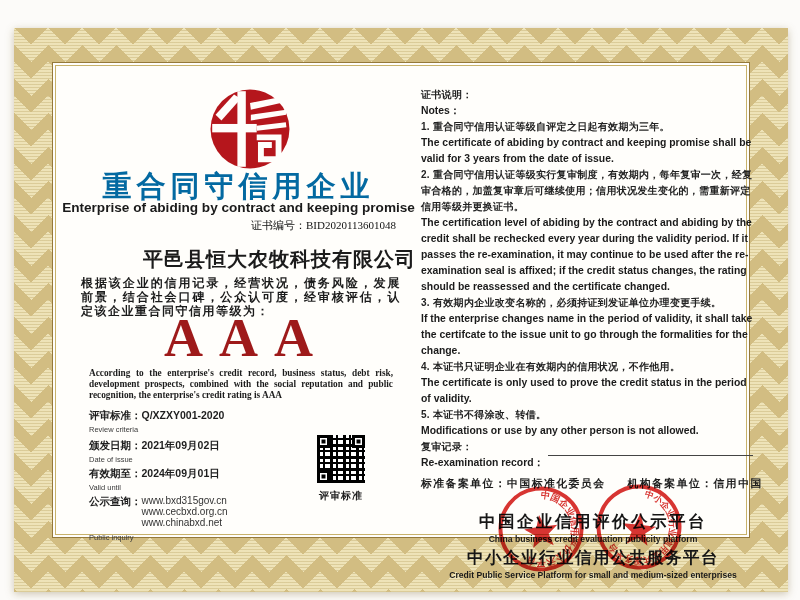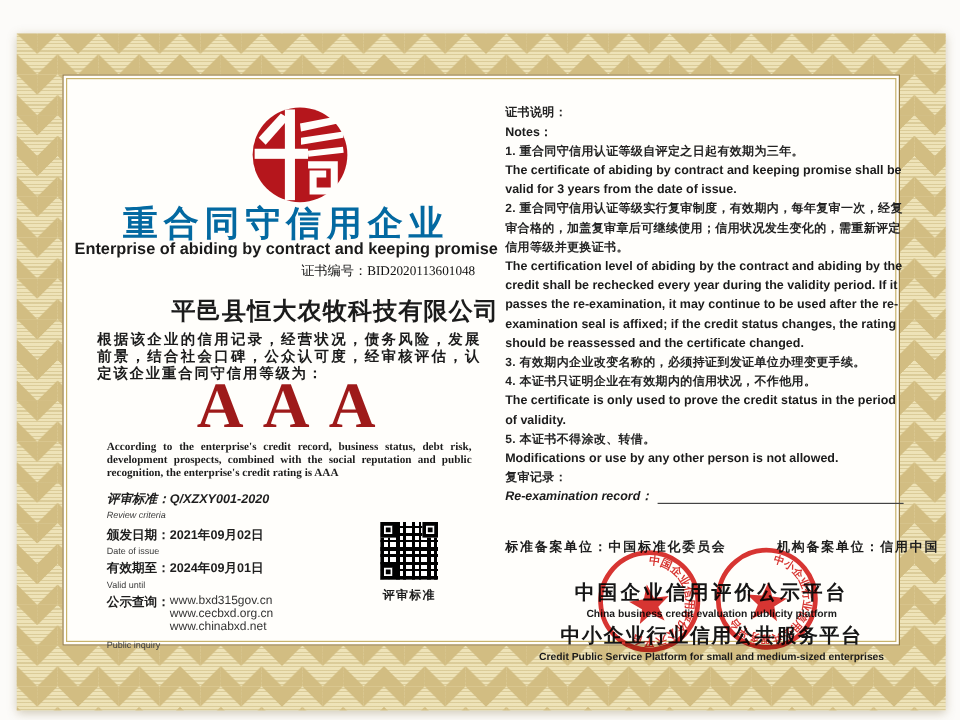--- a/index.html
+++ b/index.html
@@ -62,21 +62,21 @@
     position:absolute; top:244px; width:100%; text-align:center;
     font-family:"Liberation Serif", serif;
     font-size:54px; font-weight:bold; letter-spacing:16px; padding-left:16px;
   }
   .statement-en {
     position:absolute; top:305px; left:28px; width:304px;
     font-family:"Liberation Serif", serif;
     font-size:9.3px; font-weight:bold; line-height:11px; text-align:justify; color:#1c1c1c;
   }
   .field { position:absolute; left:28px; }
-  .f-review { top:346px;font-style:italic; } .f-issue { top:376px; } .f-valid { top:404px; } .f-inquiry { top:432px; }
+  .f-review { top:346px; } .f-issue { top:376px; } .f-valid { top:404px; } .f-inquiry { top:432px; }
   .field .frow { font-size:10.5px; font-weight:bold; color:#1d1d1d; }
   .field .fsub { font-size:7.5px; color:#3a3a3a; margin-top:2px; }
   .sites { display:inline-block; vertical-align:top; }
   .sites div { font-size:10px; font-weight:normal; color:#333; line-height:11px; }
   .f-inquiry .fsub { margin-top:5px; }
   .qrblock { position:absolute; left:250px; top:372px; width:60px; text-align:center; }
   .qr {
     position:relative; width:48px; height:48px; margin:0 auto;
     background:
       repeating-linear-gradient(90deg, #000 0 3px, transparent 3px 6px, #000 6px 8px, transparent 8px 13px),
@@ -87,24 +87,24 @@
     border:3px solid #000;
     box-shadow: inset 0 0 0 1.5px #fff, inset 0 0 0 6px #000;
   }
   .fnd.tl { left:0; top:0; } .fnd.tr { right:0; top:0; } .fnd.bl { left:0; bottom:0; }
   .qr-label { font-size:10px; font-weight:bold; margin-top:6px; color:#1d1d1d; letter-spacing:1px;}
   
   .rightcol { position:absolute; left:368px; top:24px; width:332px; }
   .note-cn  { font-size:10px; font-weight:bold; color:#232323; line-height:16px; letter-spacing:.3px;}
   .note-en  { font-size:10.4px; font-weight:bold; color:#1b1b1b; line-height:16px; }
   .rexline  { flex:1; border-bottom:1.3px solid #444; margin-left:4px; margin-bottom:3px;}
-  .reexam-row { display:flex; align-items:flex-end;font-style:italic; }
+  .reexam-row { display:flex; align-items:flex-start; }
   .filing {
-    margin-top:26px; font-size:10.8px; font-weight:bold; letter-spacing:1.5px;
-    color:#1d1d1d; display:flex; white-space:nowrap;gap:20px;
+    margin-top:6px; font-size:10.8px; font-weight:bold; letter-spacing:1.5px;
+    color:#1d1d1d; display:flex; white-space:nowrap;
   }
   .filing span + span { margin-left:22px; }
   .platform { position:relative; margin-top:20px; text-align:center; padding-left:12px; }
   .plat-cn1 { font-size:16.5px; font-weight:bold; letter-spacing:2.5px; color:#161616; white-space:nowrap;}
   .plat-en  { font-size:8.6px; font-weight:bold; color:#1a1a1a; margin:1px 0 3px; white-space:nowrap;}
   .plat-cn2 { font-size:16.5px; font-weight:bold; letter-spacing:1.5px; color:#161616; white-space:nowrap;}
   .seal {
     position:absolute; width:88px; height:88px; z-index:3;
     mix-blend-mode:multiply; opacity:.92; pointer-events:none;
   }
@@ -188,20 +188,21 @@
       <div class="note-cn">证书说明：</div>
       <div class="note-en">Notes：</div>
 
       <div class="note-cn">1. 重合同守信用认证等级自评定之日起有效期为三年。</div>
       <div class="note-en">The certificate of abiding by contract and keeping promise shall be valid for 3 years from the date of issue.</div>
 
       <div class="note-cn">2. 重合同守信用认证等级实行复审制度，有效期内，每年复审一次，经复审合格的，加盖复审章后可继续使用；信用状况发生变化的，需重新评定信用等级并更换证书。</div>
       <div class="note-en">The certification level of abiding by the contract and abiding by the credit shall be rechecked every year during the validity period. If it passes the re-examination, it may continue to be used after the re-examination seal is affixed; if the credit status changes, the rating should be reassessed and the certificate changed.</div>
 
       <div class="note-cn">3. 有效期内企业改变名称的，必须持证到发证单位办理变更手续。</div>
+      <div class="note-en">If the enterprise changes name in the period of validity, it shall take the certifcate to the issue unit to go through the formalities for the change.</div>
 
       <div class="note-cn">4. 本证书只证明企业在有效期内的信用状况，不作他用。</div>
       <div class="note-en">The certificate is only used to prove the credit status in the period of validity.</div>
 
       <div class="note-cn">5. 本证书不得涂改、转借。</div>
       <div class="note-en">Modifications or use by any other person is not allowed.</div>
 
       <div class="note-cn">复审记录：</div>
       <div class="reexam-row">
         <span class="note-en">Re-examination record：</span>

